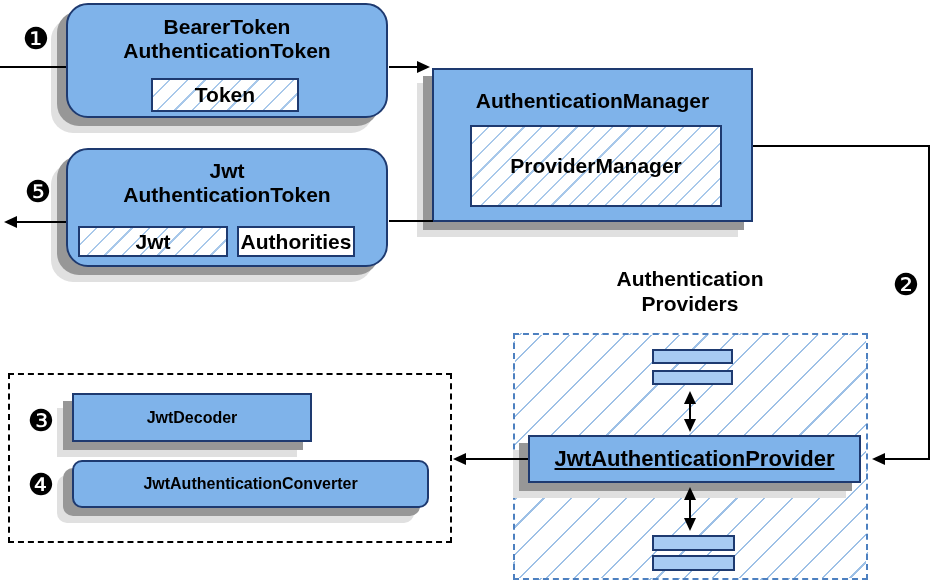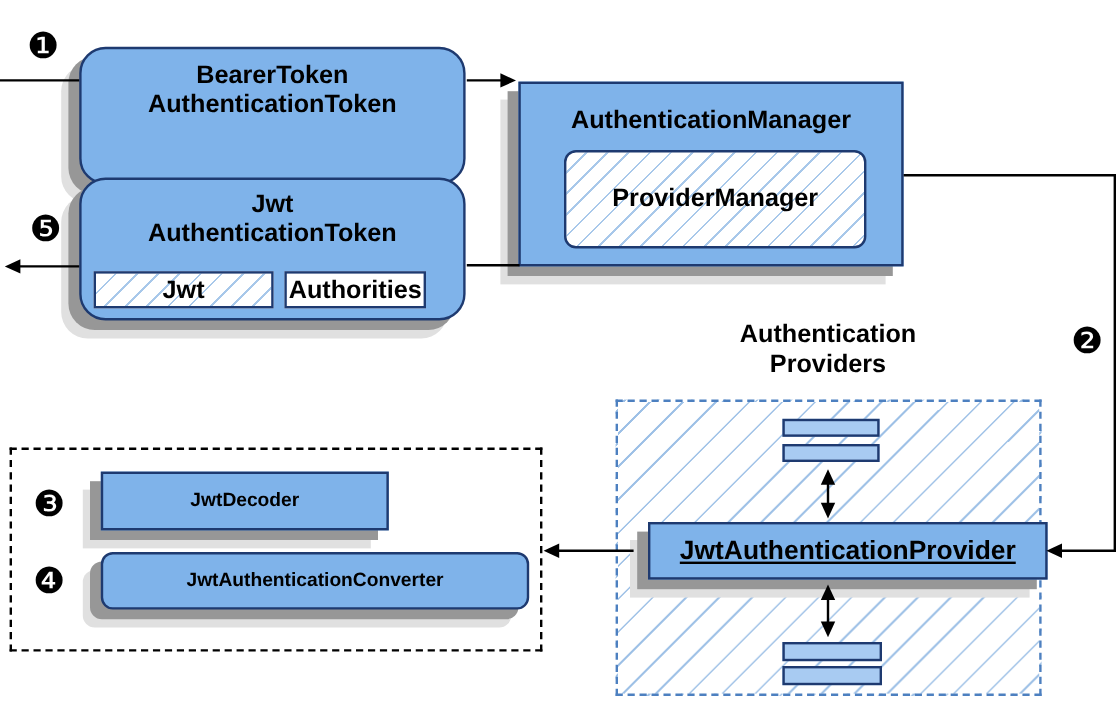--- a/index.html
+++ b/index.html
@@ -15,21 +15,21 @@
     overflow: hidden;
   }
   
   .box {
     position: absolute;
     background: #7fb3ea;
     border: 2px solid #1e3a70;
     box-shadow: -9px 8px 0 #979797, -15px 15px 0 #e0e0e0;
   }
   .rounded { border-radius: 22px; }
-  .center-text { display: flex; align-items: center; justify-content: center; margin-left: 12px; }
+  .center-text { display: flex; align-items: center; justify-content: center; }
   .title { position: absolute; left: 0; right: 0; text-align: center; font-size: 21px; line-height: 24px; }
   
   .inner {
     position: absolute;
     background-color: #ffffff;
     border: 2px solid #1e3a70;
     display: flex; align-items: center; justify-content: center;
     font-size: 21px;
   }
   .hatch {
@@ -57,28 +57,31 @@
 <body>
 
 <div class="canvas">
 
   <div class="badge" style="left:21px; top:24px;">❶</div>
   <div class="badge" style="left:891px; top:270px;">❷</div>
   <div class="badge" style="left:26px; top:406px;">❸</div>
   <div class="badge" style="left:26px; top:470px;">❹</div>
   <div class="badge" style="left:23px; top:177px;">❺</div>
 
-  <div class="box rounded" style="left:66px; top:3px; width:322px; height:115px;margin-top:36px;">
+  <div class="box rounded" style="left:66px; top:3px; width:322px; height:115px;">
     <div class="title" style="top:10px;">BearerToken</div>
     <div class="title" style="top:34px;">AuthenticationToken</div>
+    <div class="inner hatch" style="left:83px; top:73px; width:148px; height:34px;">
+      <span>Token</span>
+    </div>
   </div>
 
   <div class="box" style="left:432px; top:68px; width:321px; height:154px;padding-left:48px;">
     <div class="title" style="top:19px;">AuthenticationManager</div>
-    <div class="inner hatch" style="left:36px; top:55px; width:252px; height:82px;border-radius:10px;">
+    <div class="inner hatch" style="left:36px; top:55px; width:252px; height:82px;">
       <span>ProviderManager</span>
     </div>
   </div>
 
   <div class="box rounded" style="left:66px; top:148px; width:322px; height:119px;">
     <div class="title" style="top:9px;">Jwt</div>
     <div class="title" style="top:33px;">AuthenticationToken</div>
     <div class="inner hatch" style="left:10px; top:76px; width:150px; height:31px;">
       <span>Jwt</span>
     </div>

